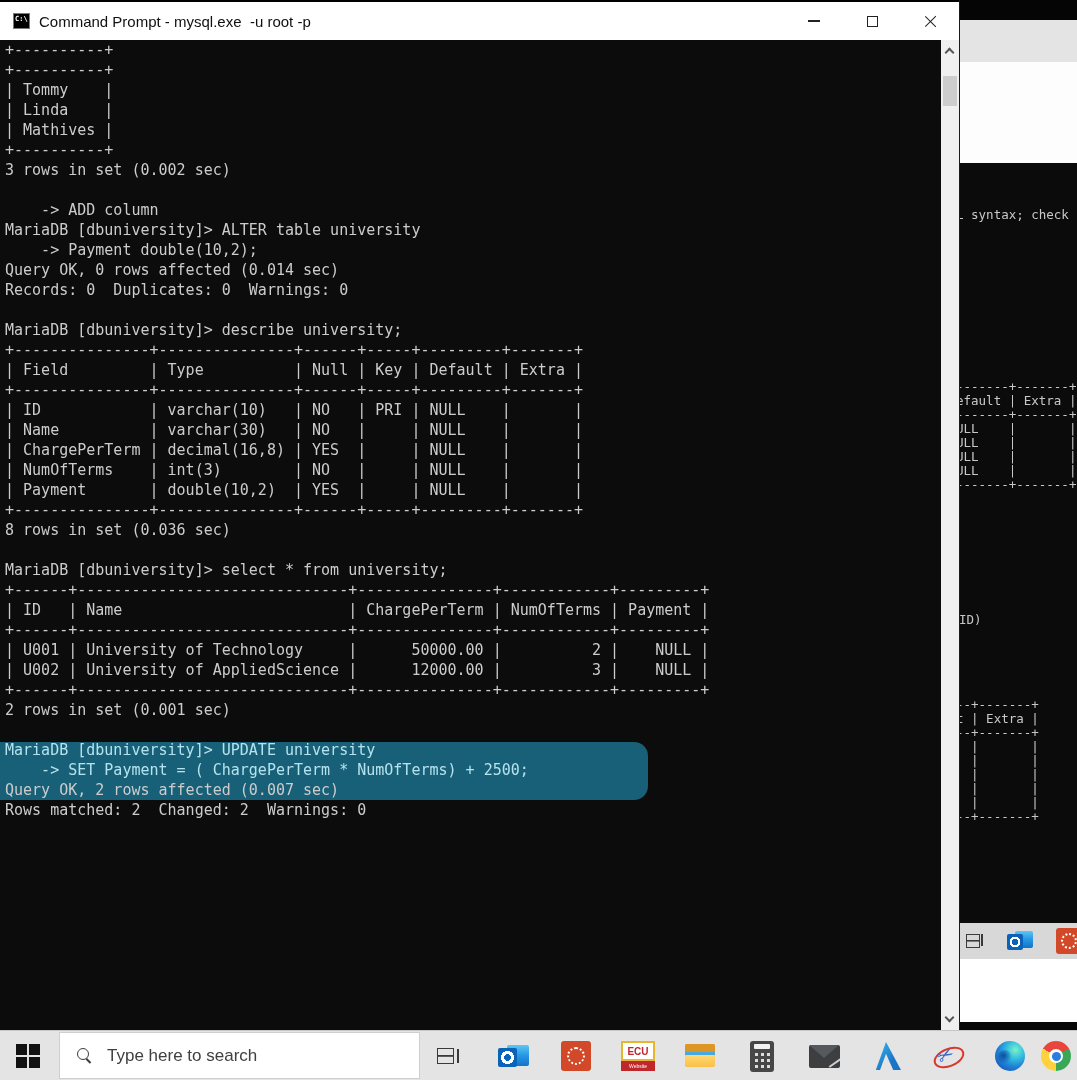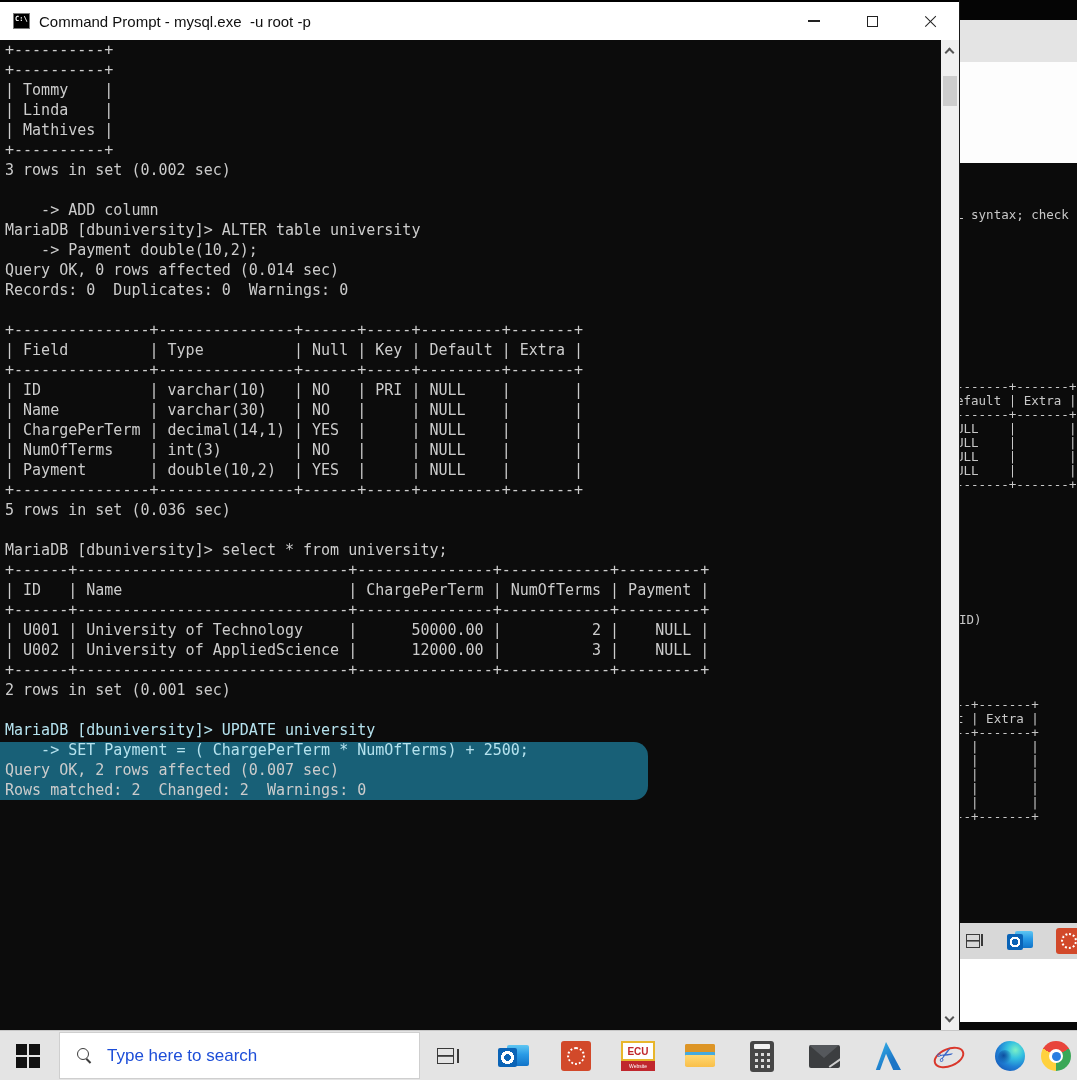--- a/index.html
+++ b/index.html
@@ -58,21 +58,21 @@
   
   .taskbar { position:absolute; left:0; top:1030px; width:1077px; height:50px; background:#e4e4e4; border-top:1px solid #c6c6c6; }
   .start-btn { position:absolute; left:0; top:0; width:56px; height:50px; display:flex; align-items:center; justify-content:center; }
   .win-logo { width:24px; height:24px; display:grid; grid-template-columns:11px 11px; grid-template-rows:11px 11px; gap:2px; }
   .win-logo span { background:#111; }
   .search-box { position:absolute; left:59px; top:1px; width:361px; height:47px; background:#fff;
                 border:1px solid #cfcfcf; display:flex; align-items:center; padding-left:17px; }
   .mag-icon { position:relative; width:15px; height:15px; margin-right:15px; flex:0 0 auto; }
   .mag-icon::before { content:""; position:absolute; left:0; top:0; width:10px; height:10px; border:1.8px solid #3d3d3d; border-radius:50%; }
   .mag-icon::after { content:""; position:absolute; left:10px; top:10px; width:6px; height:1.8px; background:#3d3d3d; transform:rotate(45deg); transform-origin:0 0; }
-  .search-text { font-size:17px; color:#1d4ed8; }
+  .search-text { font-size:17px; color:#404040; }
 
   .tb-btn { position:absolute; top:1px; width:40px; height:48px; display:flex; align-items:center; justify-content:center; }
 
   
   .icon-taskview { position:relative; width:24px; height:18px; }
   .icon-taskview::before { content:""; position:absolute; left:0; top:1px; width:15px; height:14px; border:1.8px solid #3a3a3a;
         background:linear-gradient(#3a3a3a,#3a3a3a) center/100% 1.8px no-repeat; }
   .icon-taskview::after { content:""; position:absolute; right:2px; top:6px; width:2px; height:10px; background:#3a3a3a;
         box-shadow:0 -4px 0 #3a3a3a; }
 
@@ -209,30 +209,31 @@
         <div class="cline">| Mathives |</div>
         <div class="cline">+----------+</div>
         <div class="cline">3 rows in set (0.002 sec)</div>
         <div class="cline"> </div>
         <div class="cline">    -&gt; ADD column</div>
         <div class="cline">MariaDB [dbuniversity]&gt; ALTER table university</div>
         <div class="cline">    -&gt; Payment double(10,2);</div>
         <div class="cline">Query OK, 0 rows affected (0.014 sec)</div>
         <div class="cline">Records: 0  Duplicates: 0  Warnings: 0</div>
         <div class="cline"> </div>
+        <div class="cline">MariaDB [dbuniversity]&gt; describe university;</div>
         <div class="cline">+---------------+---------------+------+-----+---------+-------+</div>
         <div class="cline">| Field         | Type          | Null | Key | Default | Extra |</div>
         <div class="cline">+---------------+---------------+------+-----+---------+-------+</div>
         <div class="cline">| ID            | varchar(10)   | NO   | PRI | NULL    |       |</div>
         <div class="cline">| Name          | varchar(30)   | NO   |     | NULL    |       |</div>
-        <div class="cline">| ChargePerTerm | decimal(14,1) | YES  |     | NULL    |       |</div>
+        <div class="cline">| ChargePerTerm | decimal(16,8) | YES  |     | NULL    |       |</div>
         <div class="cline">| NumOfTerms    | int(3)        | NO   |     | NULL    |       |</div>
         <div class="cline">| Payment       | double(10,2)  | YES  |     | NULL    |       |</div>
         <div class="cline">+---------------+---------------+------+-----+---------+-------+</div>
-        <div class="cline">5 rows in set (0.036 sec)</div>
+        <div class="cline">8 rows in set (0.036 sec)</div>
         <div class="cline"> </div>
         <div class="cline">MariaDB [dbuniversity]&gt; select * from university;</div>
         <div class="cline">+------+------------------------------+---------------+------------+---------+</div>
         <div class="cline">| ID   | Name                         | ChargePerTerm | NumOfTerms | Payment |</div>
         <div class="cline">+------+------------------------------+---------------+------------+---------+</div>
         <div class="cline">| U001 | University of Technology     |      50000.00 |          2 |    NULL |</div>
         <div class="cline">| U002 | University of AppliedScience |      12000.00 |          3 |    NULL |</div>
         <div class="cline">+------+------------------------------+---------------+------------+---------+</div>
         <div class="cline">2 rows in set (0.001 sec)</div>
         <div class="cline"> </div>

